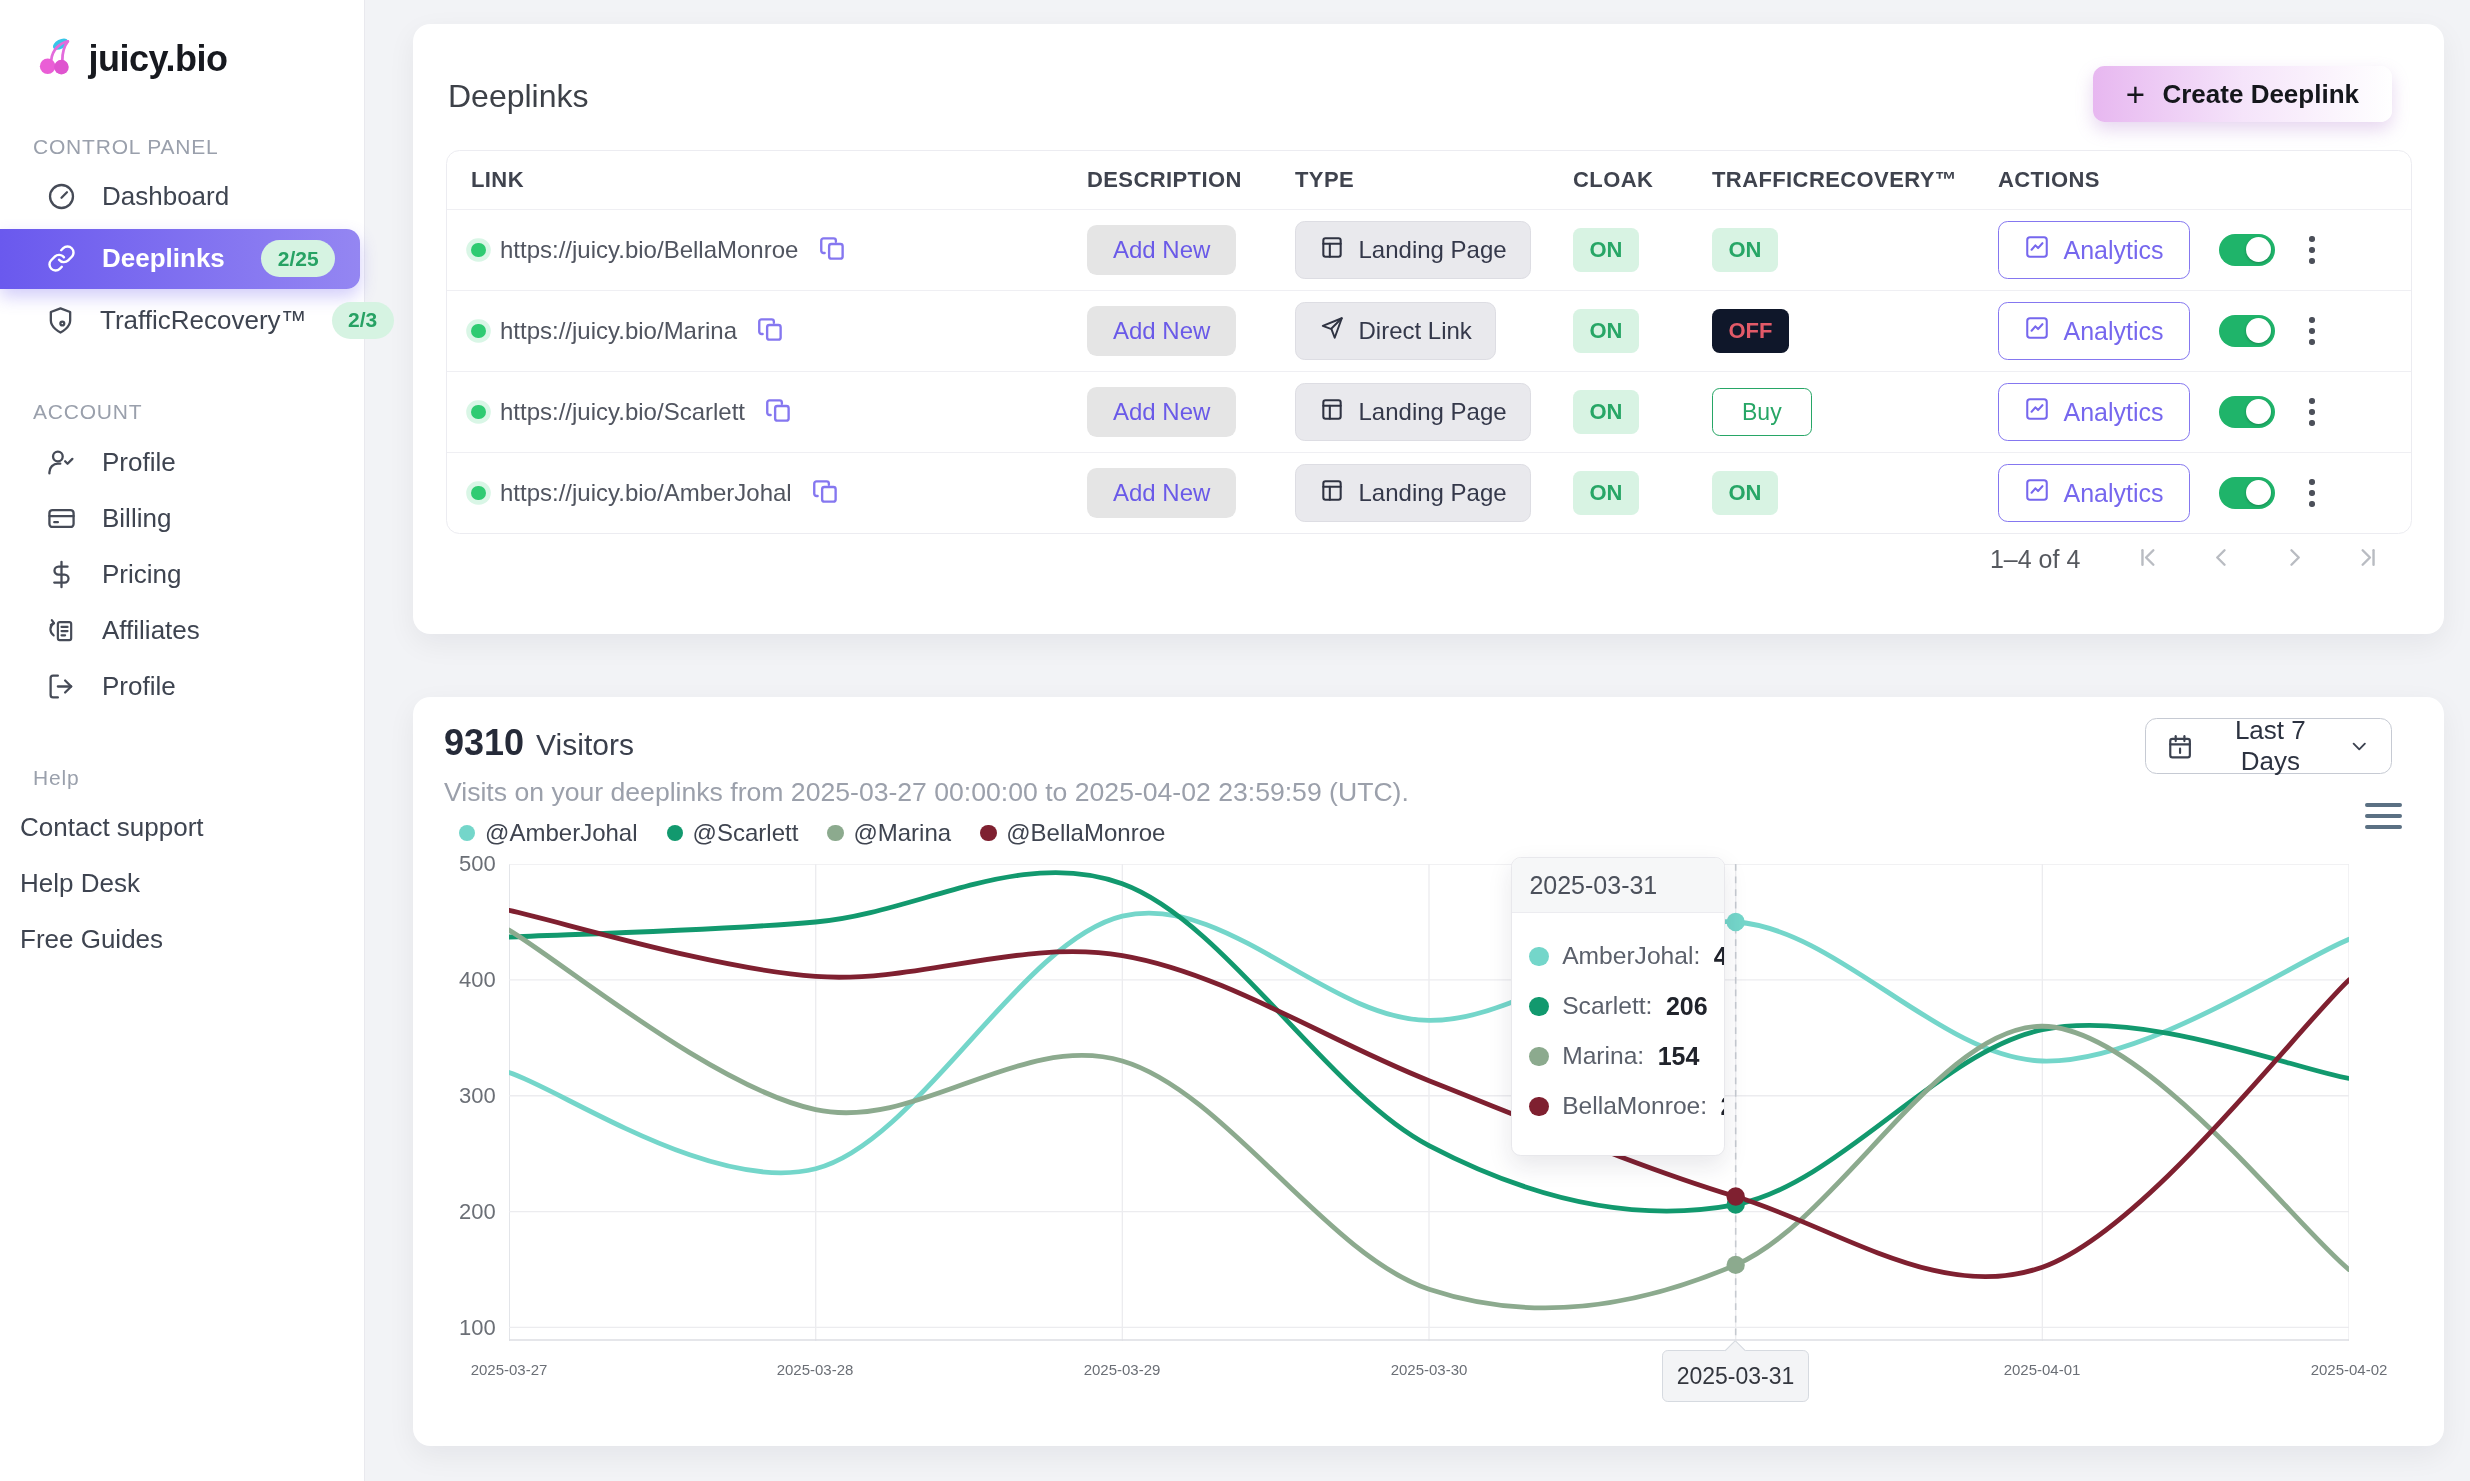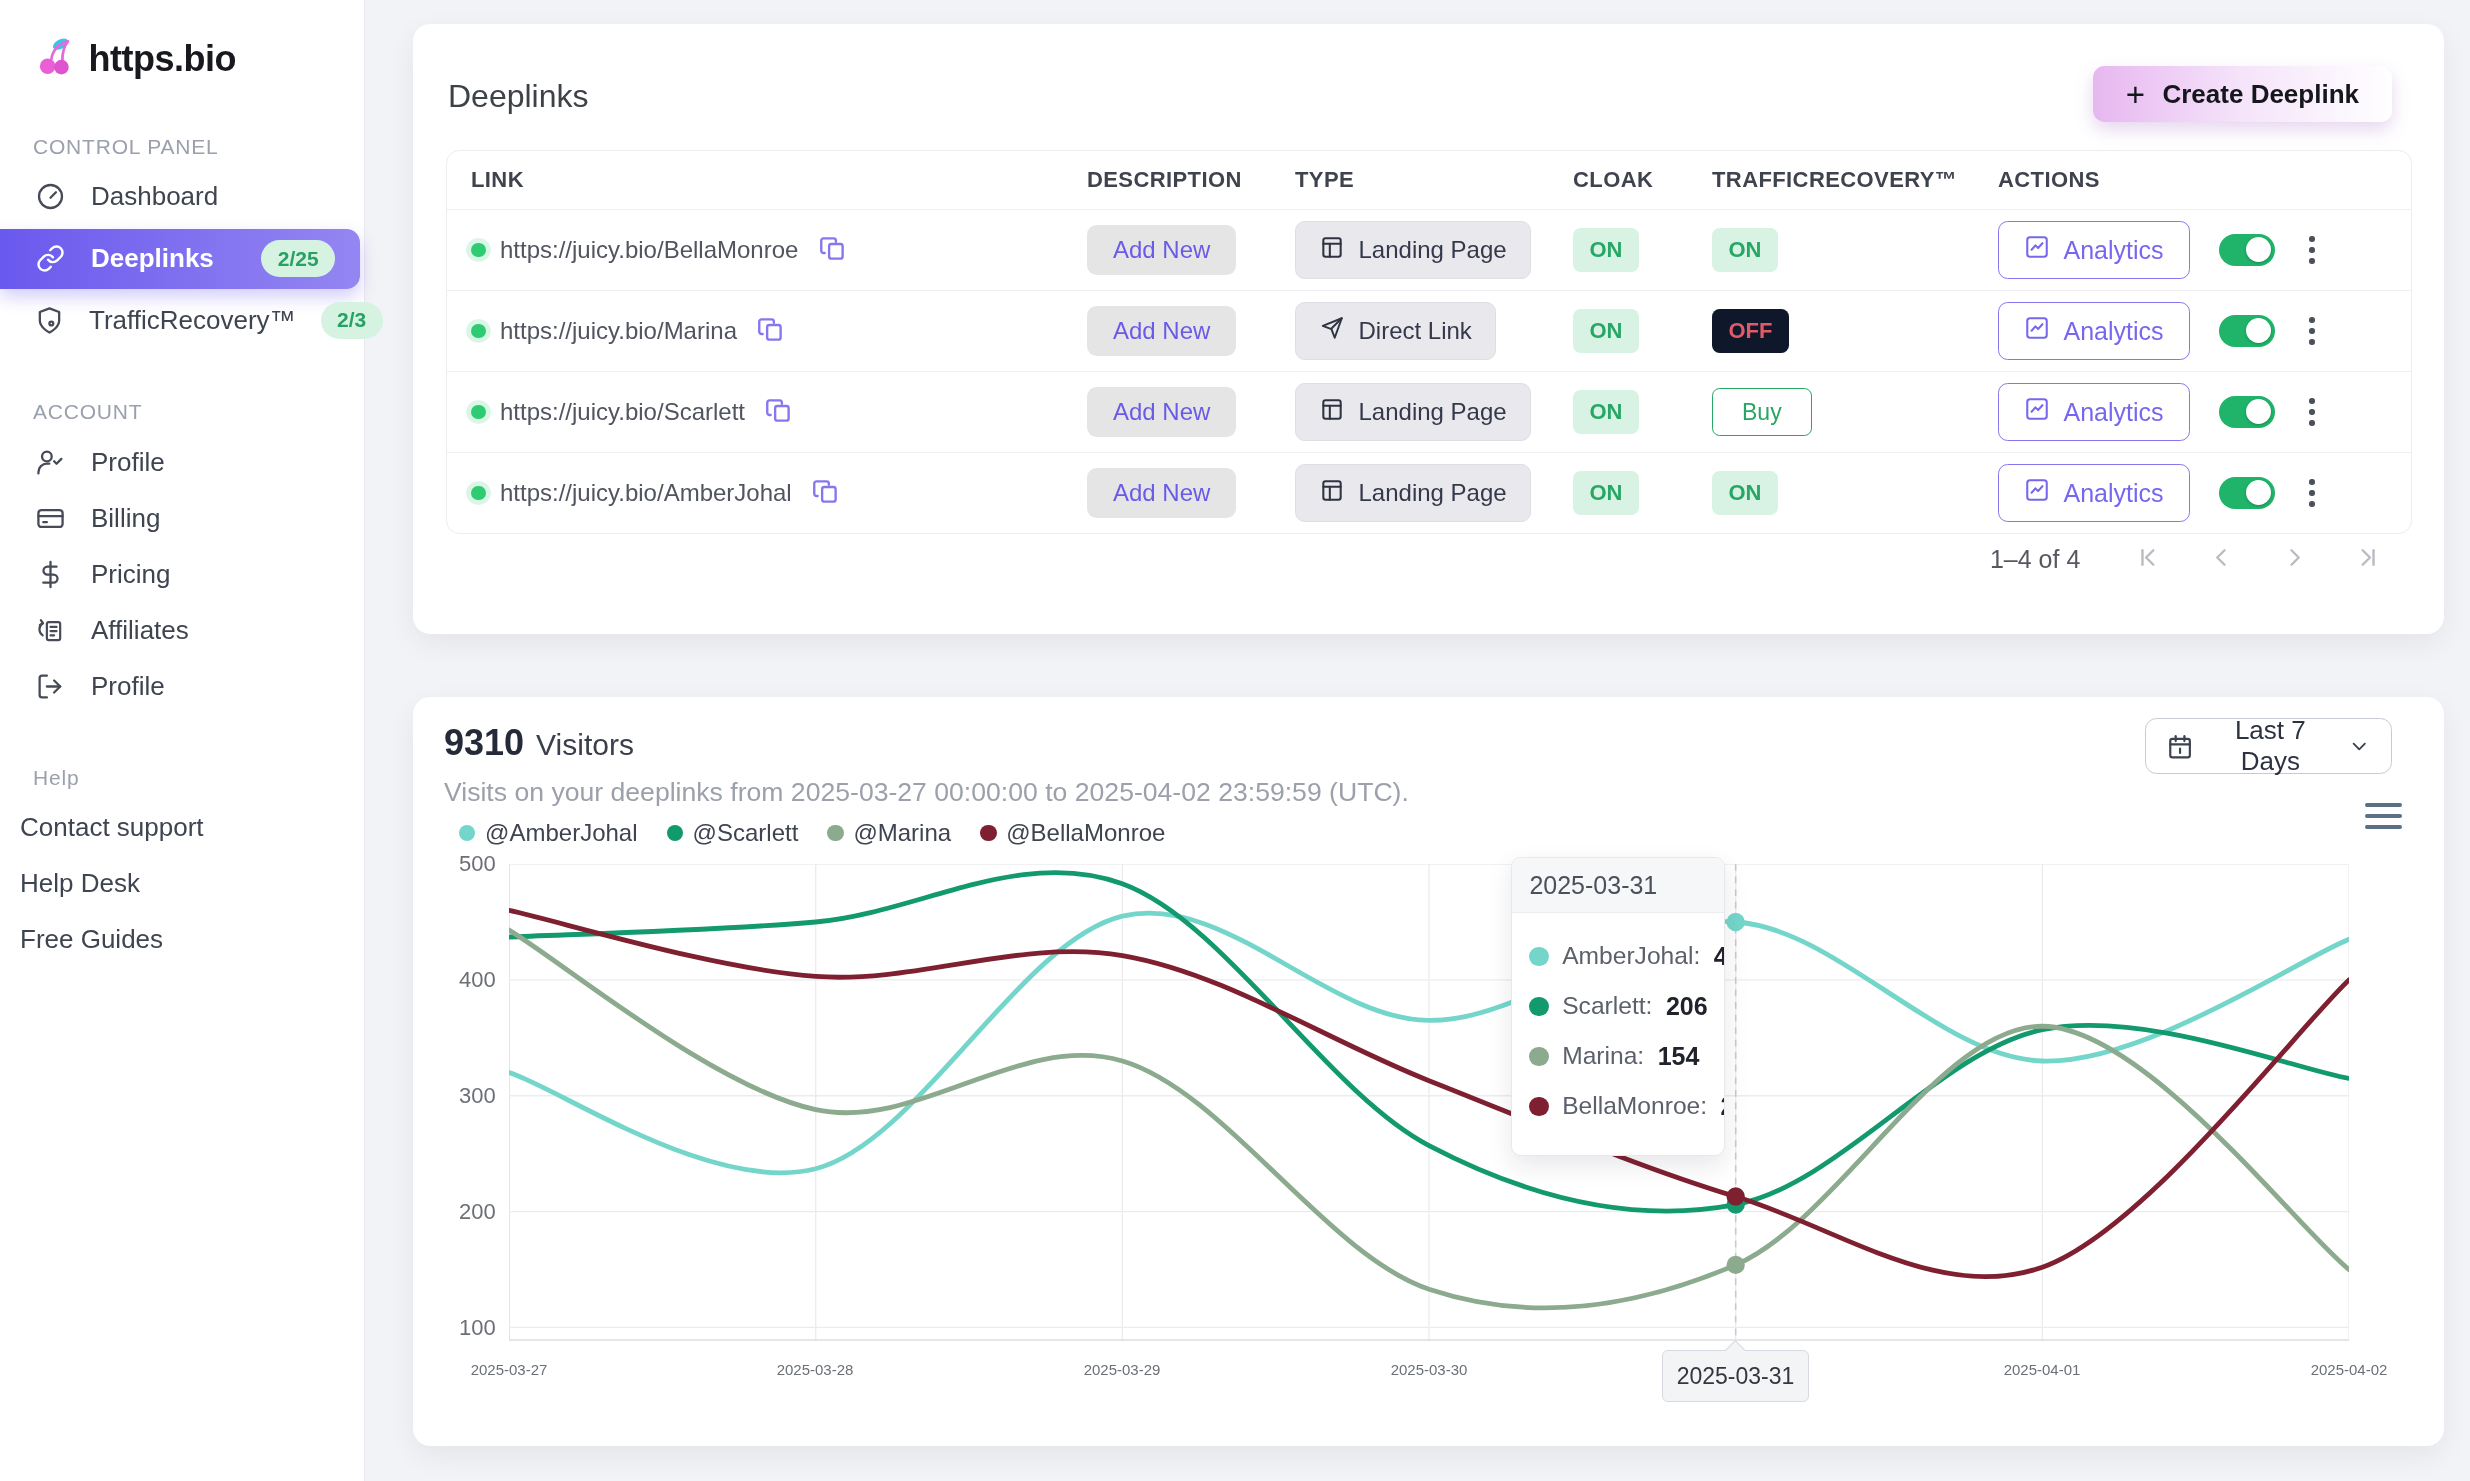--- a/index.html
+++ b/index.html
@@ -8,21 +8,21 @@
     position:relative; overflow:hidden;
     background:#f2f3f6;
     font-family:"Liberation Sans", sans-serif;
     color:#3e4450;
   }
   
   .sidebar { position:absolute; left:0; top:0; bottom:0; width:365px; background:#ffffff; border-right:1px solid #e9e9ee; z-index:5; }
   .logo-row { display:flex; align-items:center; gap:11.6px; padding:35px 0 0 33px; }
   .brand { font-size:36px; font-weight:700; color:#17191f; letter-spacing:-0.5px; }
   .section-label { margin:52px 0 9.7px 33px; font-size:21px; color:#9aa0ac; letter-spacing:0.8px; }
-  .nav-item { position:relative; height:56px; display:flex; align-items:center; padding-left:35px; gap:25px; font-size:26px; color:#3e4450; cursor:pointer; }
+  .nav-item { position:relative; height:56px; display:flex; align-items:center; padding-left:46px; gap:25px; font-size:26px; color:#3e4450; cursor:pointer; }
   .nav-item .nicon { width:31px; height:31px; display:flex; align-items:center; justify-content:center; }
   .nav-item .nicon svg { width:29px; height:29px; stroke:#464b57; }
   .nav-item.active { height:60px; margin:3.9px 0; width:calc(100% - 3.9px); background:linear-gradient(90deg,#6a59ee 0%,#9486f2 100%); border-radius:0 13.5px 13.5px 0; color:#ffffff; font-weight:700; box-shadow:0 7.7px 17.4px rgba(106,89,238,.30); }
   .nav-item.active .nicon svg { stroke:#ffffff; }
   .badge { margin-left:auto; margin-right:25px; background:#d6f3e2; color:#27a264; font-size:21px; font-weight:700; padding:6.8px 16.4px; border-radius:965px; }
   .help-item { height:56px; display:flex; align-items:center; padding-left:20px; font-size:26px; color:#3e4450; cursor:pointer; }
   
   .card { position:absolute; background:#fff; border-radius:17.4px; box-shadow:0 9.7px 29px rgba(20,20,40,.06); }
   #deeplinks-card { left:413px; top:24px; width:2031px; height:610px; }
   #visitors-card  { left:413px; top:697px; width:2031px; height:749px; }
@@ -90,21 +90,21 @@
   <div class="logo-row">
     <span>
       <svg width="44" height="44" viewBox="0 0 48 48" fill="none">
         <ellipse cx="30" cy="10" rx="9" ry="5" transform="rotate(-28 30 10)" fill="#38c5e8"></ellipse>
         <path d="M20 27 C21 16, 29 9, 38 7" stroke="#e36bdc" stroke-width="3" fill="none" stroke-linecap="round"></path>
         <path d="M32 28 C32 19, 34 12, 38 7" stroke="#e36bdc" stroke-width="3" fill="none" stroke-linecap="round"></path>
         <circle cx="16" cy="34" r="8.5" fill="#ea5ed6"></circle>
         <circle cx="31" cy="35" r="8" fill="#df54cf"></circle>
       </svg>
     </span>
-    <span class="brand">https.bio</span>
+    <span class="brand">juicy.bio</span>
   </div>
   <div id="sidebar-sections">
       <div class="section-label">CONTROL PANEL</div>
       <div class="nav-item">
         <span class="nicon">
           <svg viewBox="0 0 24 24" fill="none" stroke-width="1.9" stroke-linecap="round" stroke-linejoin="round">
             <circle cx="12" cy="12" r="9.5"></circle>
             <line x1="12" y1="13" x2="16.5" y2="8.5"></line>
           </svg>
         </span>

